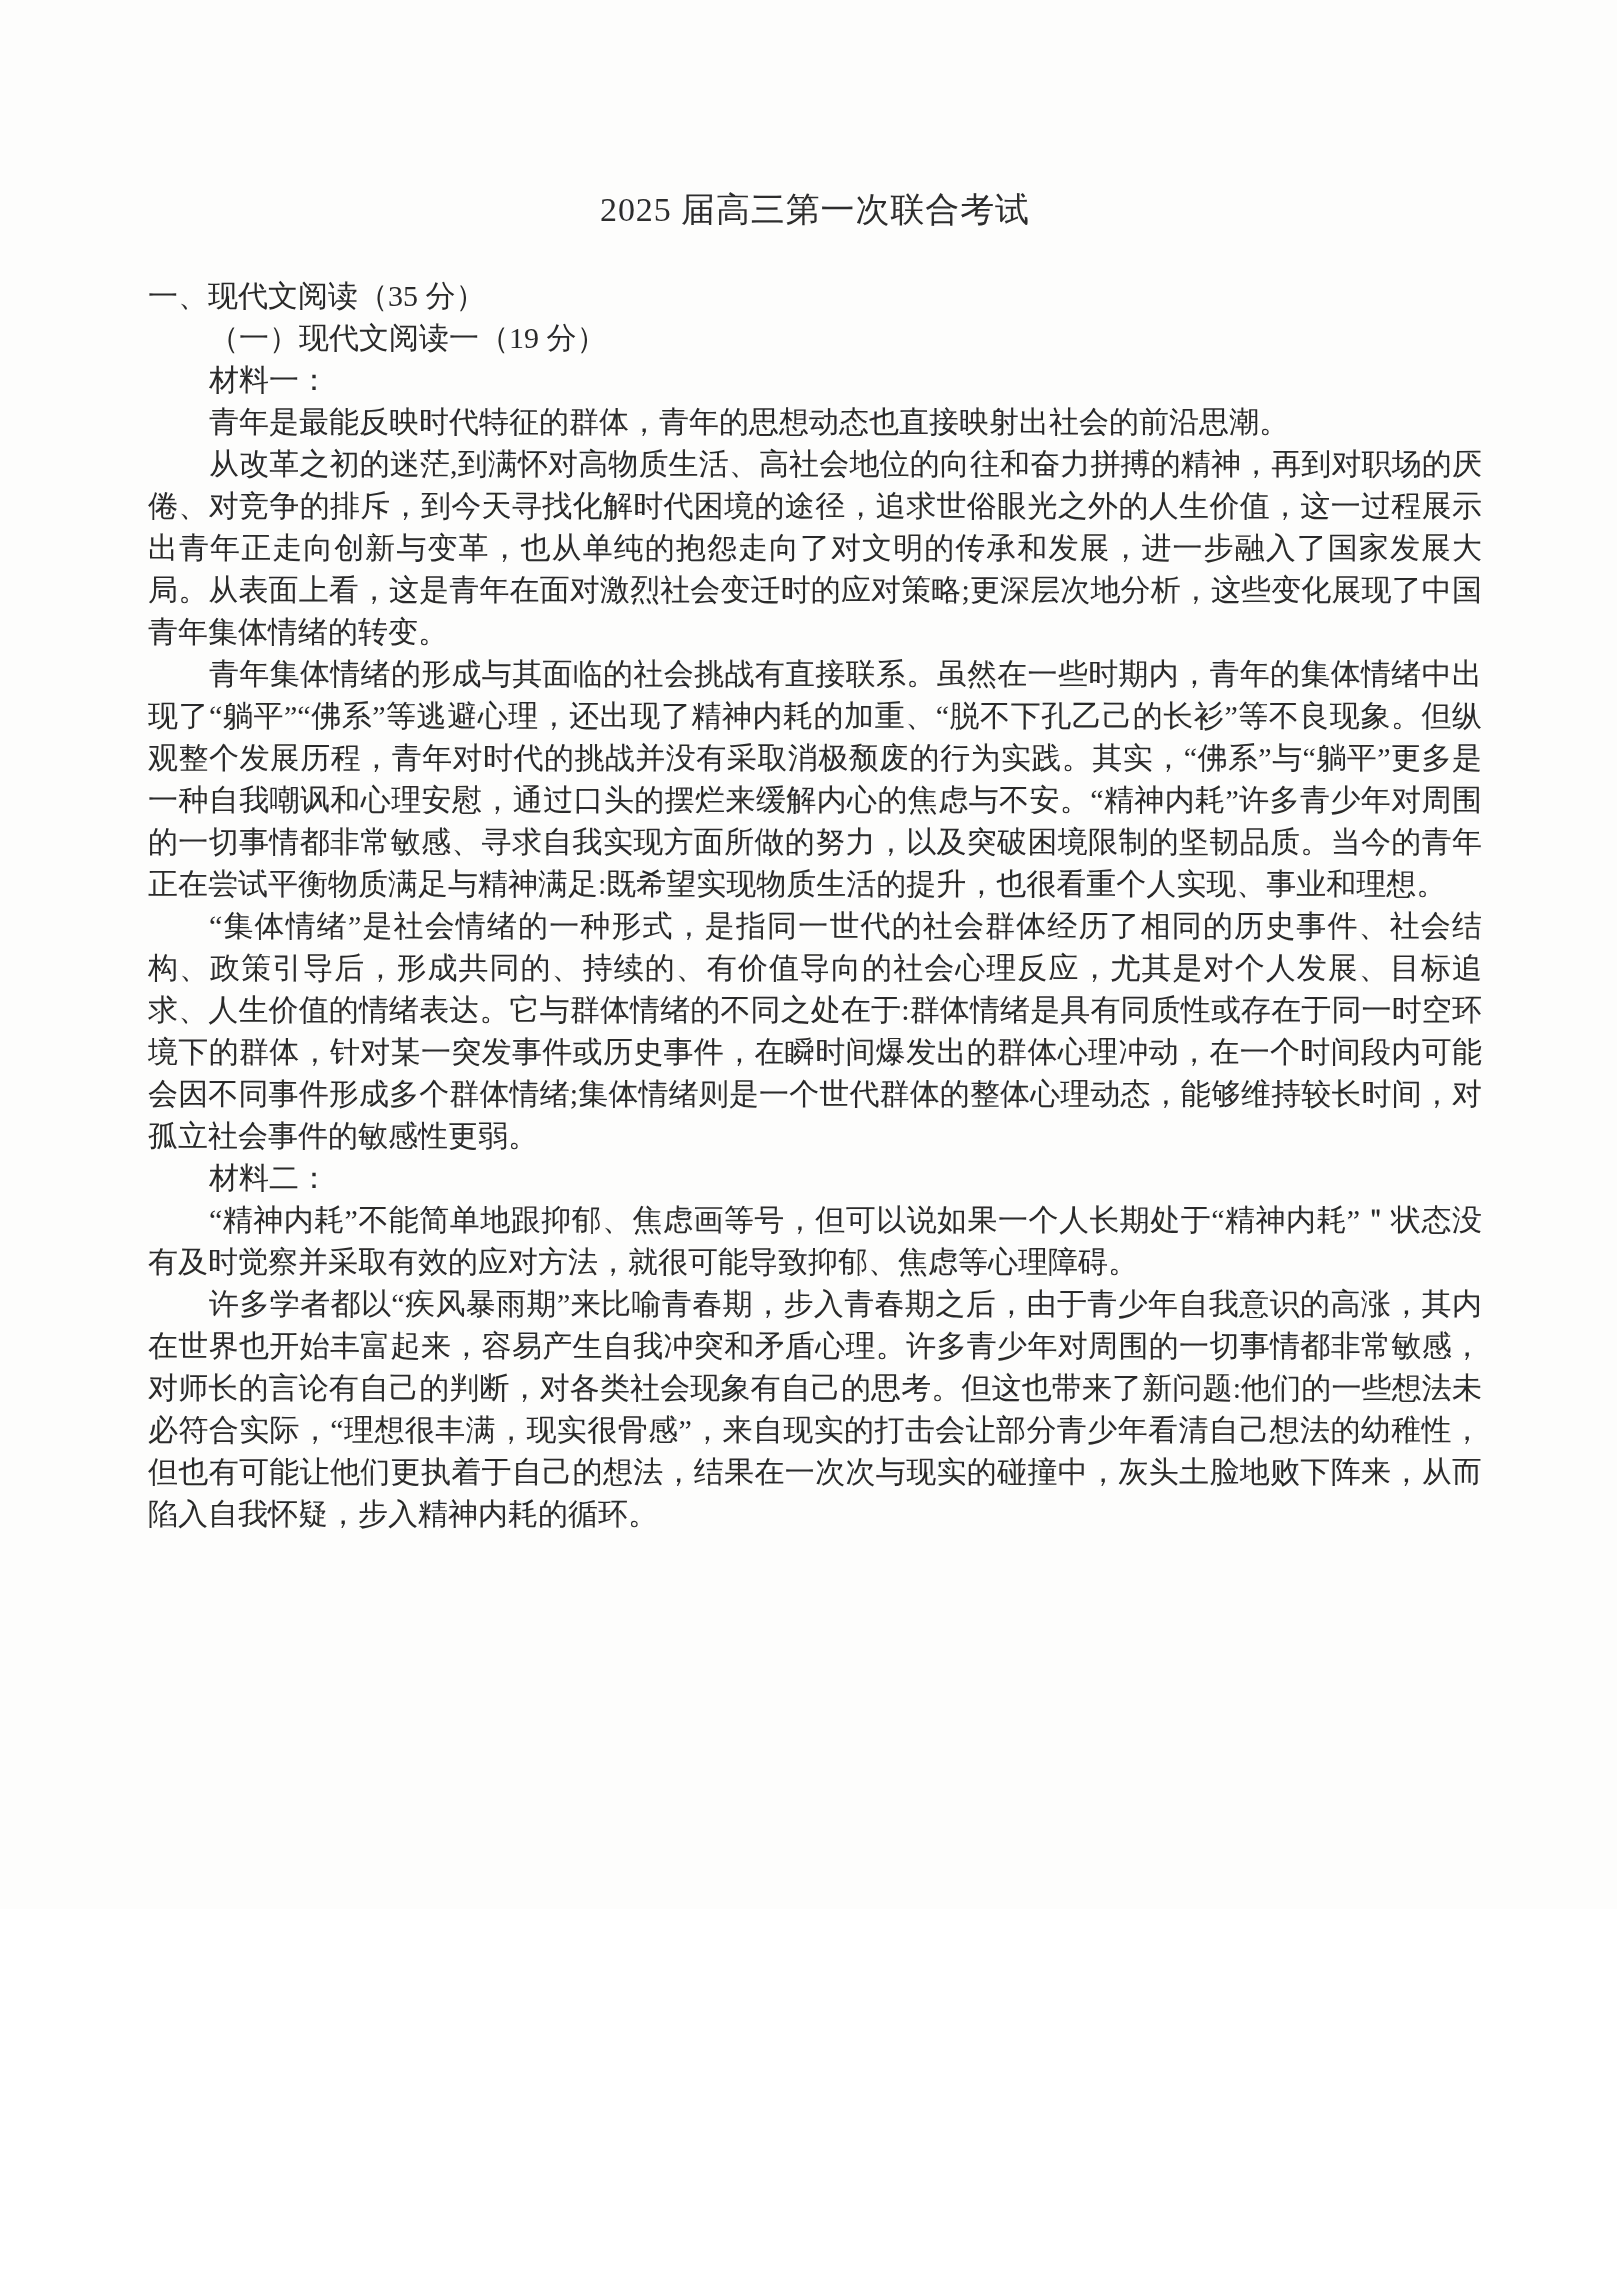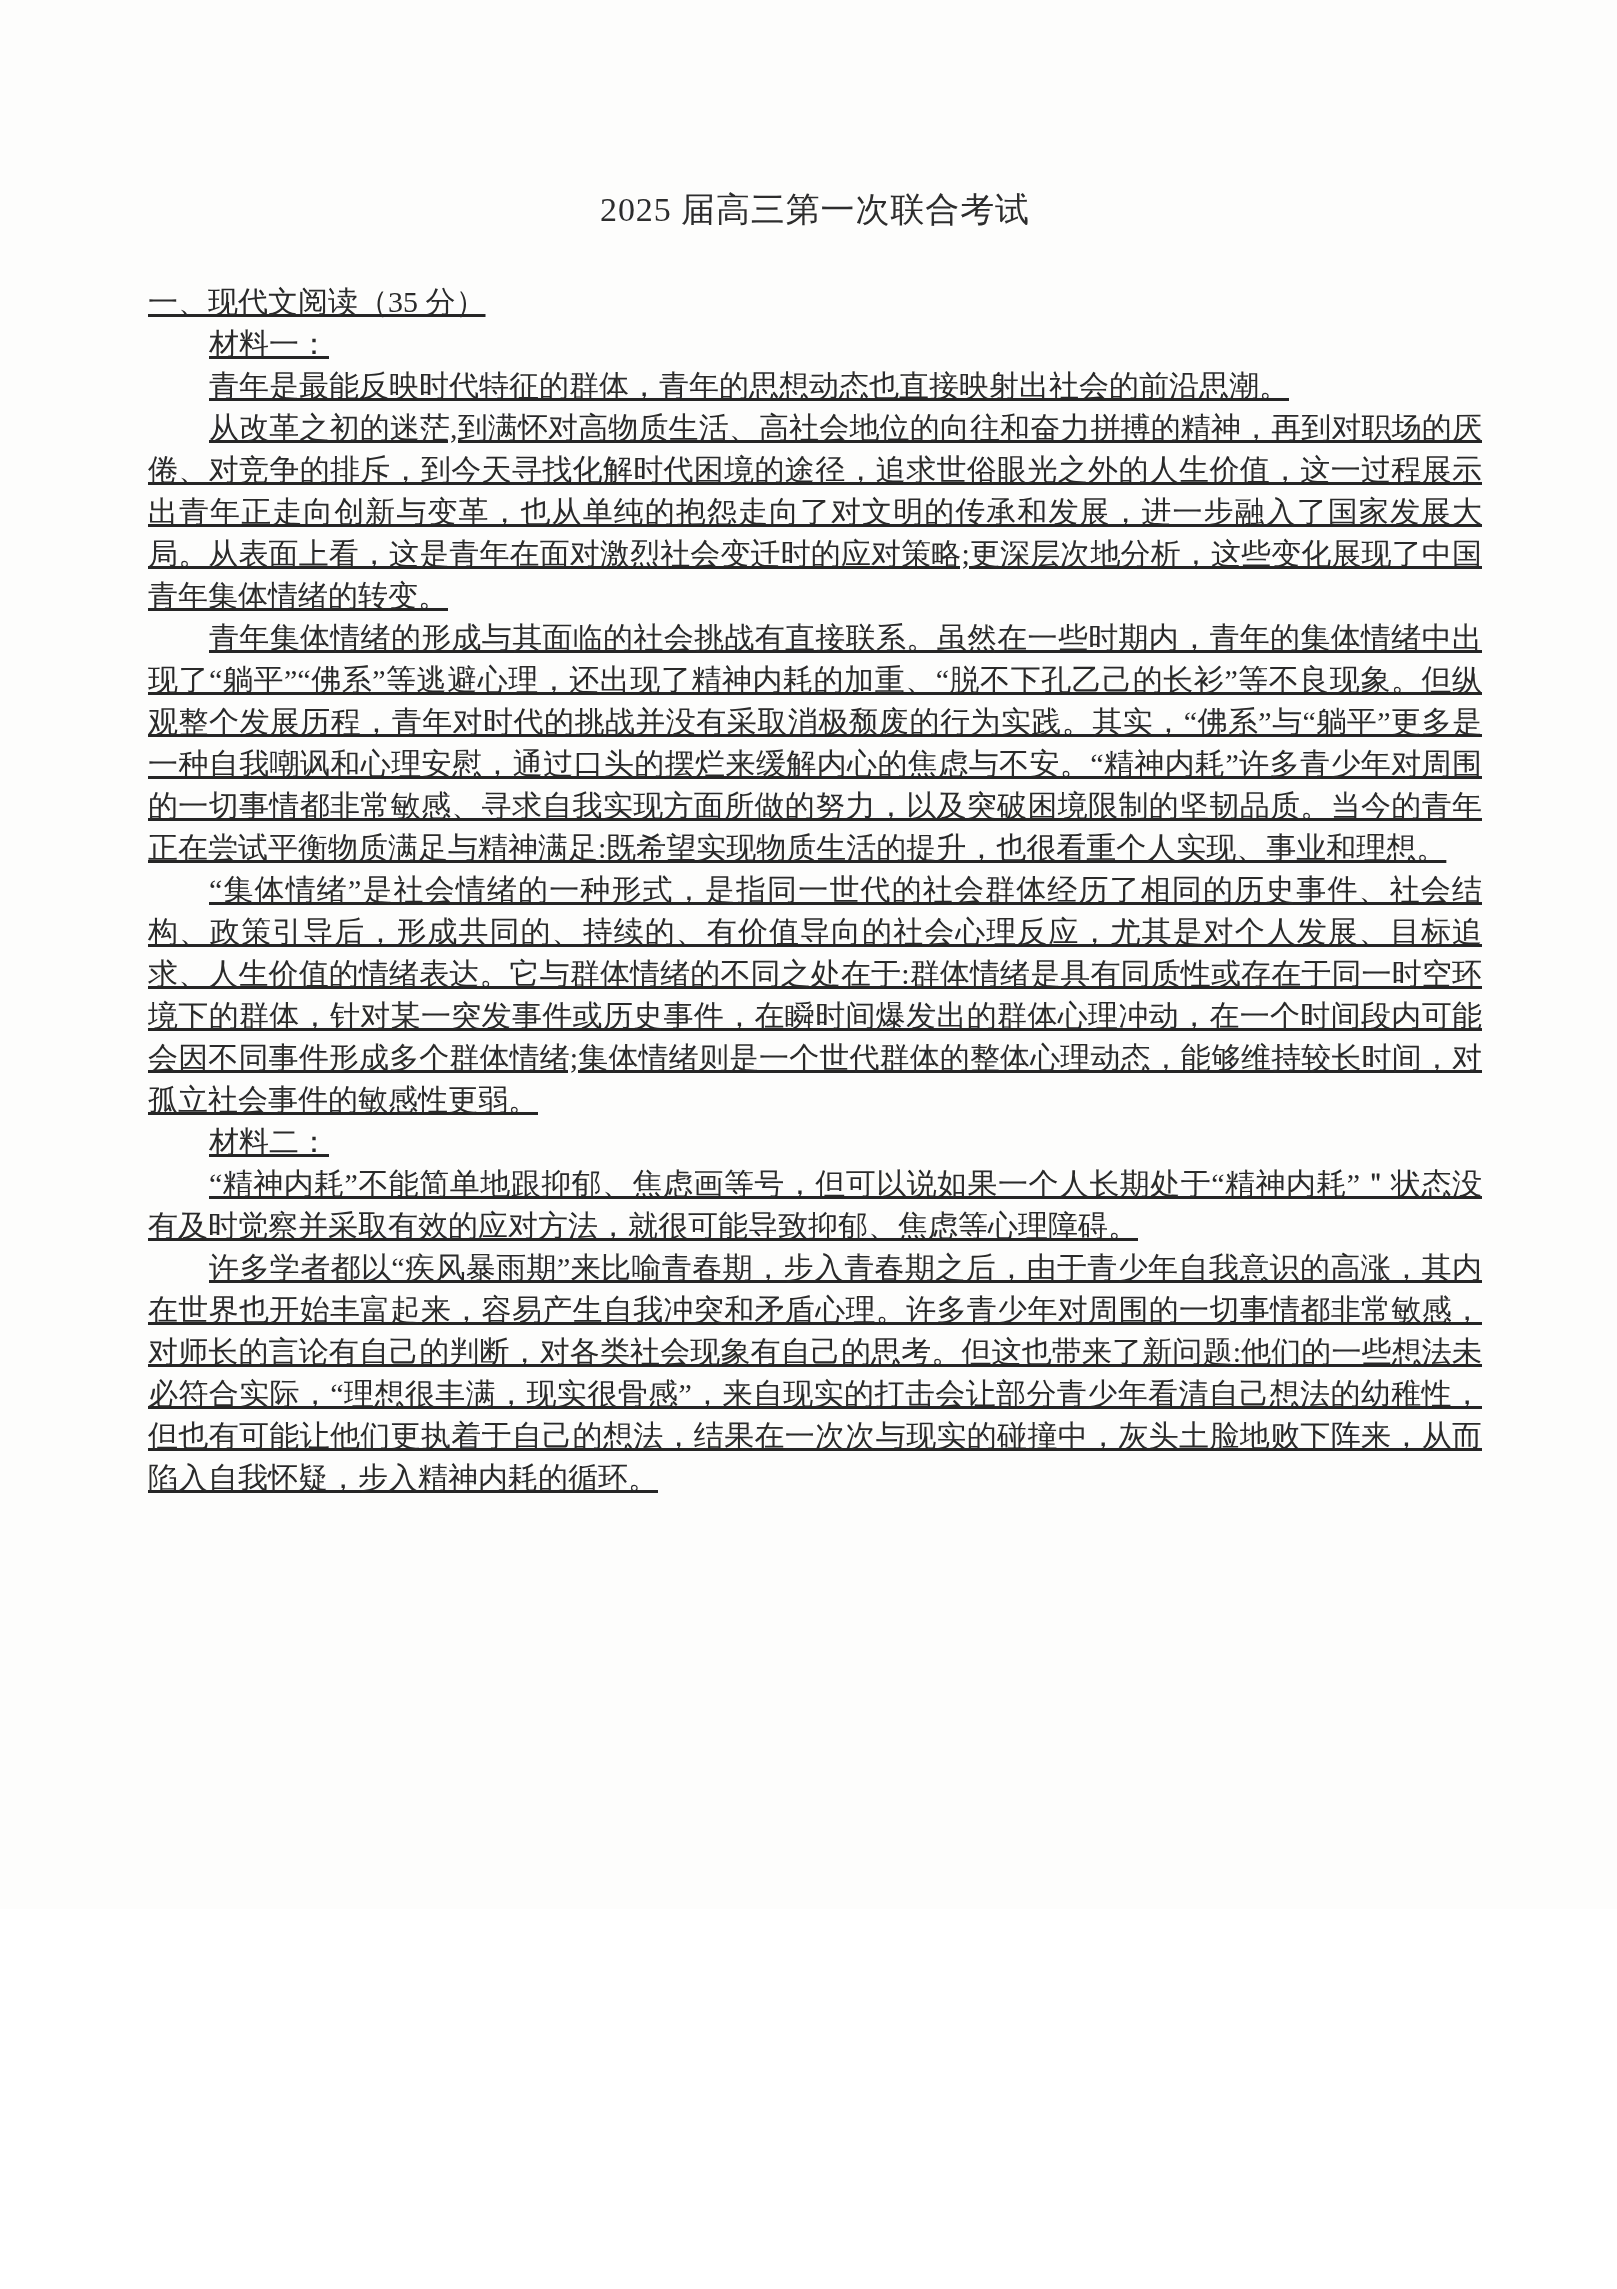--- a/index.html
+++ b/index.html
@@ -24,24 +24,23 @@
     margin: 0;
     font-size: 34px;
     font-weight: normal;
     line-height: 41px;
     text-align: center;
     letter-spacing: 0.9px;
     color: #2d2d2d;
   }
   .doc-body {
     position: absolute;
-    top: 281px;
+    top: 275px;
     left: 148px;
     width: 1334px;
-    text-decoration: underline;
   }
   .doc-body p {
     margin: 0;
     font-size: 30px;
     line-height: 42px;
     text-align: justify;
     color: #2a2a2a;
   }
   .indent {
     text-indent: 61px;
@@ -54,20 +53,21 @@
 <body>
 
 <div class="page">
 
   <h1 class="doc-title">2025 届高三第一次联合考试</h1>
 
   <div class="doc-body">
 
     <p class="section-heading">一、现代文阅读（35 分）</p>
 
+    <p class="indent">（一）现代文阅读一（19 分）</p>
 
 
     <p class="indent">材料一：</p>
 
     <p class="indent">青年是最能反映时代特征的群体，青年的思想动态也直接映射出社会的前沿思潮。</p>
 
     <p class="indent">从改革之初的迷茫,到满怀对高物质生活、高社会地位的向往和奋力拼搏的精神，再到对职场的厌倦、对竞争的排斥，到今天寻找化解时代困境的途径，追求世俗眼光之外的人生价值，这一过程展示出青年正走向创新与变革，也从单纯的抱怨走向了对文明的传承和发展，进一步融入了国家发展大局。从表面上看，这是青年在面对激烈社会变迁时的应对策略;更深层次地分析，这些变化展现了中国青年集体情绪的转变。</p>
 
     <p class="indent">青年集体情绪的形成与其面临的社会挑战有直接联系。虽然在一些时期内，青年的集体情绪中出现了“躺平”“佛系”等逃避心理，还出现了精神内耗的加重、“脱不下孔乙己的长衫”等不良现象。但纵观整个发展历程，青年对时代的挑战并没有采取消极颓废的行为实践。其实，“佛系”与“躺平”更多是一种自我嘲讽和心理安慰，通过口头的摆烂来缓解内心的焦虑与不安。“精神内耗”许多青少年对周围的一切事情都非常敏感、寻求自我实现方面所做的努力，以及突破困境限制的坚韧品质。当今的青年正在尝试平衡物质满足与精神满足:既希望实现物质生活的提升，也很看重个人实现、事业和理想。</p>
 

